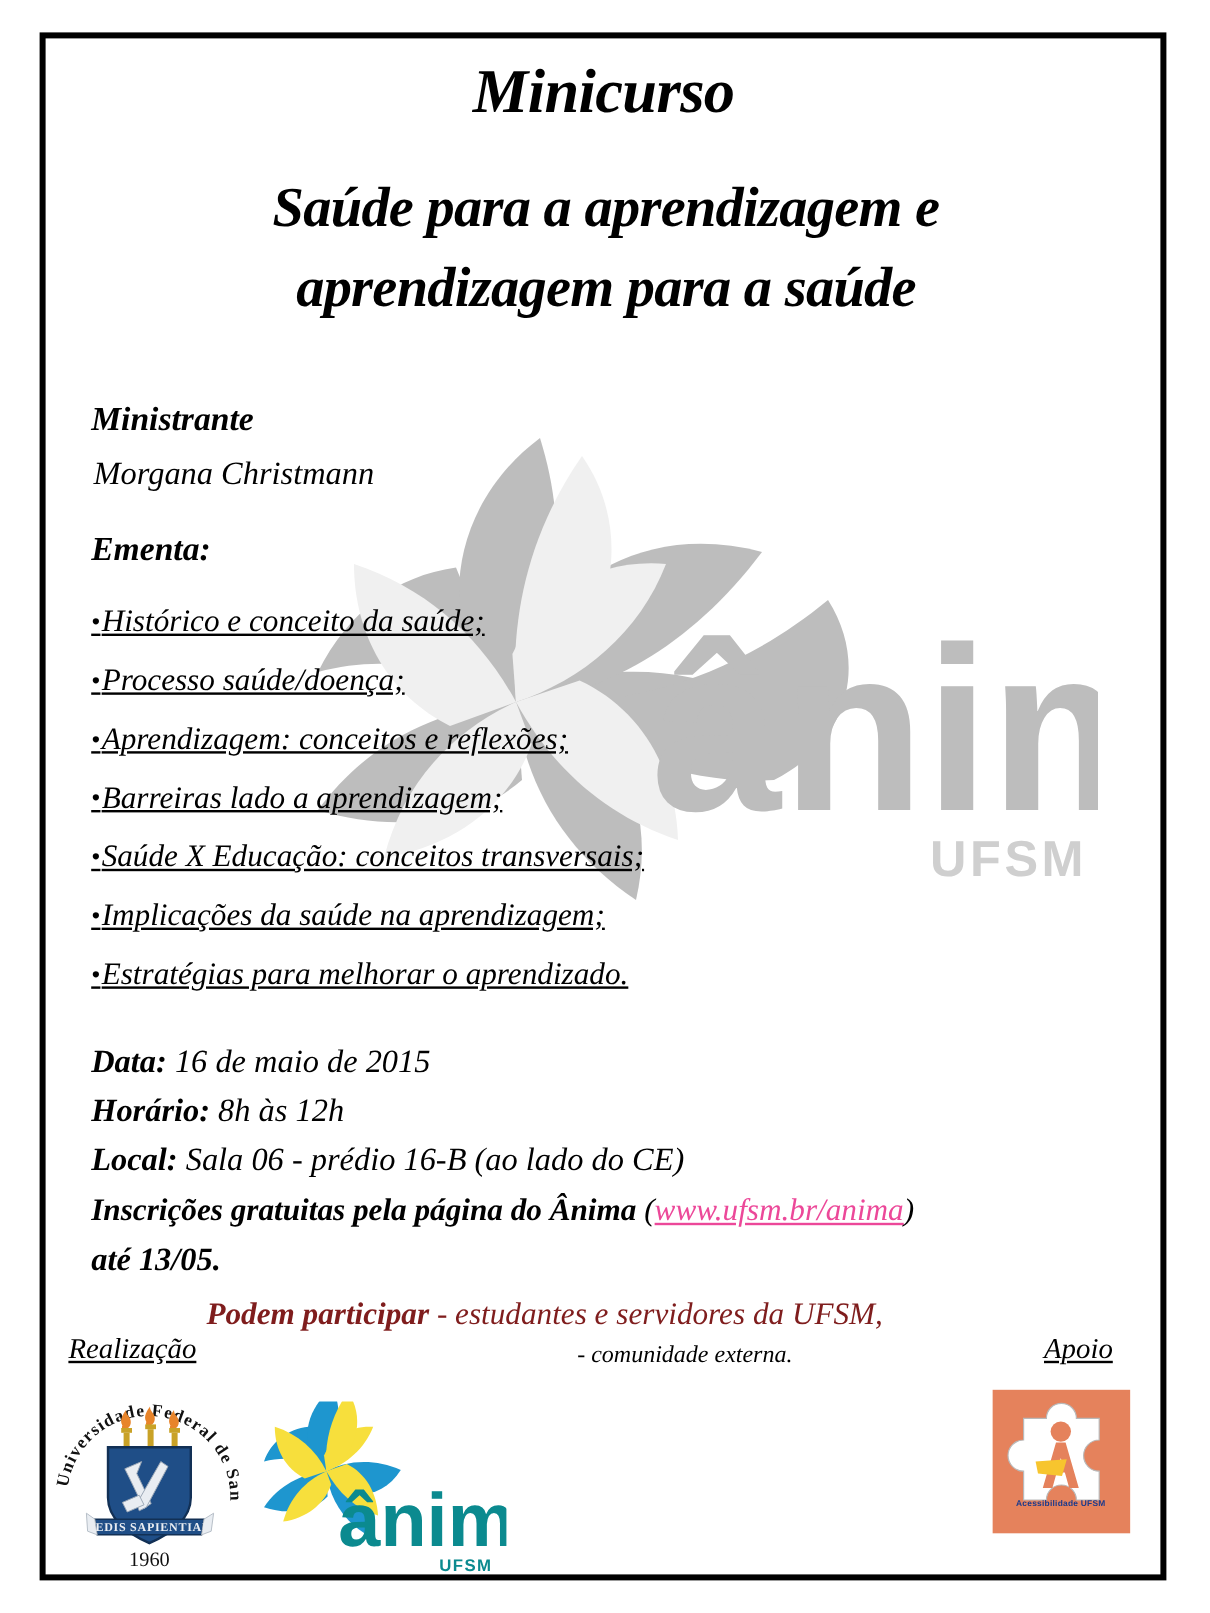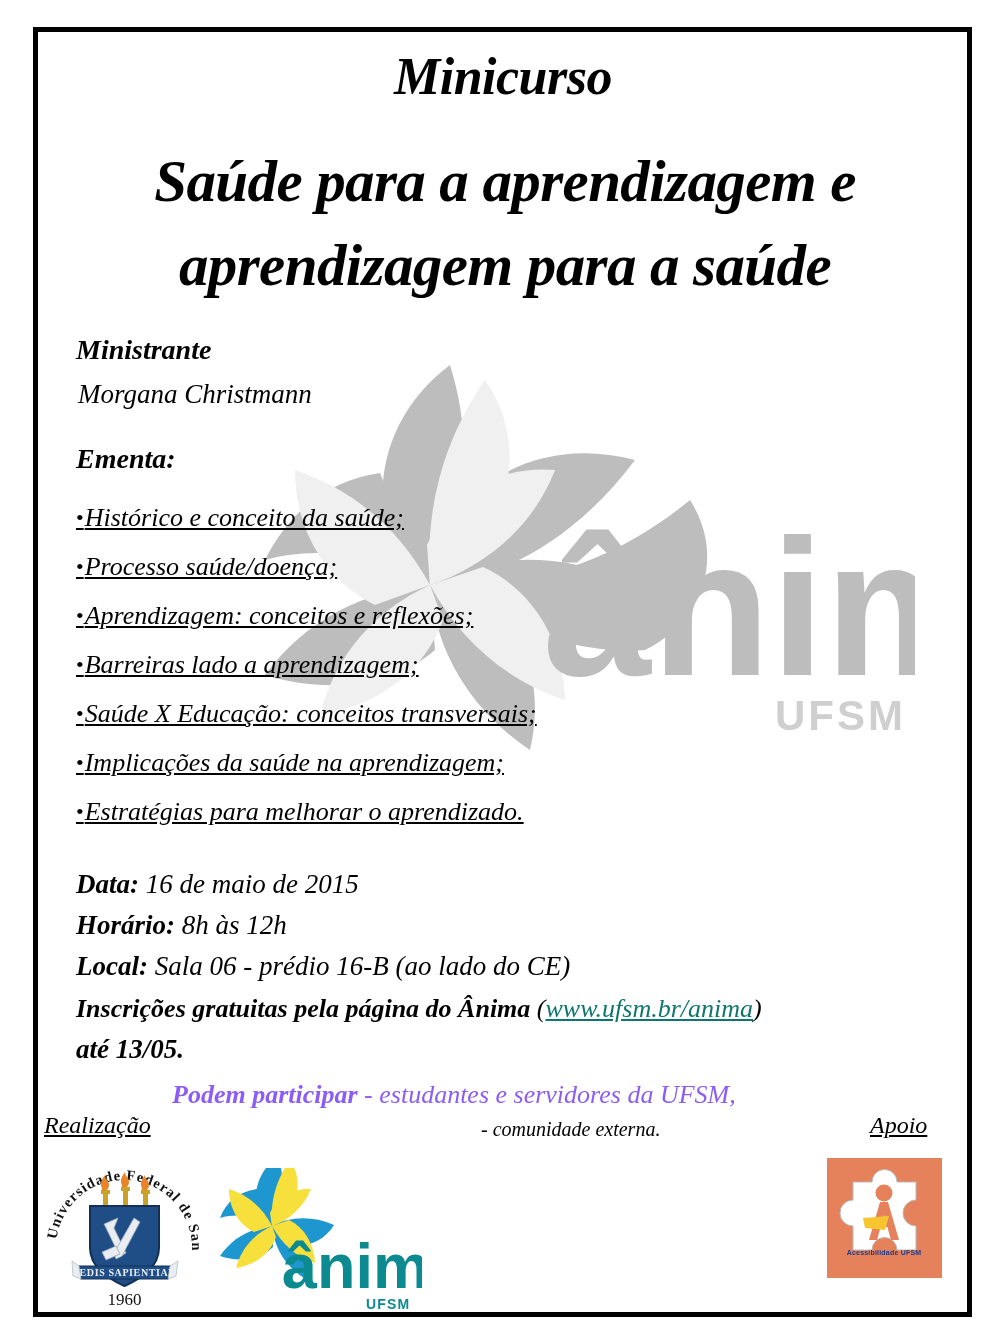--- a/index.html
+++ b/index.html
@@ -54,21 +54,21 @@
     font-weight:bold;font-style:italic;
     font-size:52px;line-height:1.05;
     color:#000;
     letter-spacing:-0.5px;
   }
   .title-2{
     position:absolute;left:60px;top:140px;width:890px;
     text-align:center;
     font-family:"Liberation Serif", serif;
     font-weight:bold;font-style:italic;
-    font-size:59px;line-height:1.42;
+    font-size:47px;line-height:1.42;
     color:#000;
     letter-spacing:-0.6px;
   }
 
   
   .lbl-bold{
     position:absolute;
     font-family:"Liberation Serif", serif;
     font-weight:bold;font-style:italic;
     color:#000;
@@ -113,50 +113,50 @@
   .detail-line b{font-weight:bold;font-style:italic;}
   .detail-line span.v{font-weight:normal;font-style:italic;}
 
   #line-data{top:869px;}
   #line-horario{top:910px;}
   #line-local{top:951px;}
   #line-inscricoes{top:994px;font-size:26px;}
   #line-ate{top:1034px;}
 
   a.url{
-    color:#0f766e;
+    color:#ec4899;
     text-decoration:underline;
     font-style:italic;
     font-weight:normal;
   }
 
   #line-podem{
     position:absolute;left:172px;top:1080px;
     font-family:"Liberation Serif", serif;
-    font-size:26px;color:#8b5cf6;white-space:nowrap;
+    font-size:26px;color:#7f1d1d;white-space:nowrap;
   }
   #line-podem b{font-weight:bold;font-style:italic;}
   #line-podem span.v{font-weight:normal;font-style:italic;}
   #line-comunidade{
     position:absolute;left:481px;top:1118px;
     font-family:"Liberation Serif", serif;
     font-style:italic;font-weight:normal;
     font-size:20px;color:#000;white-space:nowrap;
   }
 
   
   .foot-cap{
     position:absolute;
     font-family:"Liberation Serif", serif;
     font-style:italic;font-weight:normal;
     font-size:24px;color:#000;
     text-decoration:underline;
     white-space:nowrap;
   }
-  #cap-realizacao{left:44px;top:1112px;}
+  #cap-realizacao{left:57px;top:1112px;}
   #cap-apoio{left:870px;top:1112px;}
 
   
   #logo-ufsm{position:absolute;left:42px;top:1160px;width:165px;height:152px;}
   #logo-anima{position:absolute;left:214px;top:1168px;width:208px;height:145px;}
   #logo-apoio{position:absolute;left:827px;top:1158px;width:115px;height:120px;}
   #logo-ufsm svg,#logo-anima svg,#logo-apoio svg{display:block;width:100%;height:100%;}
 </style>
 </head>
 <body>

